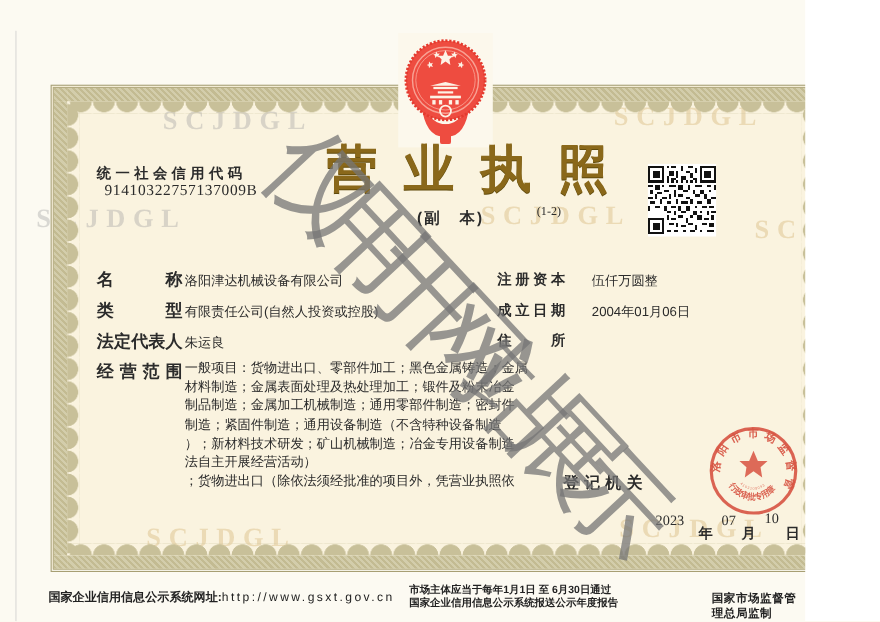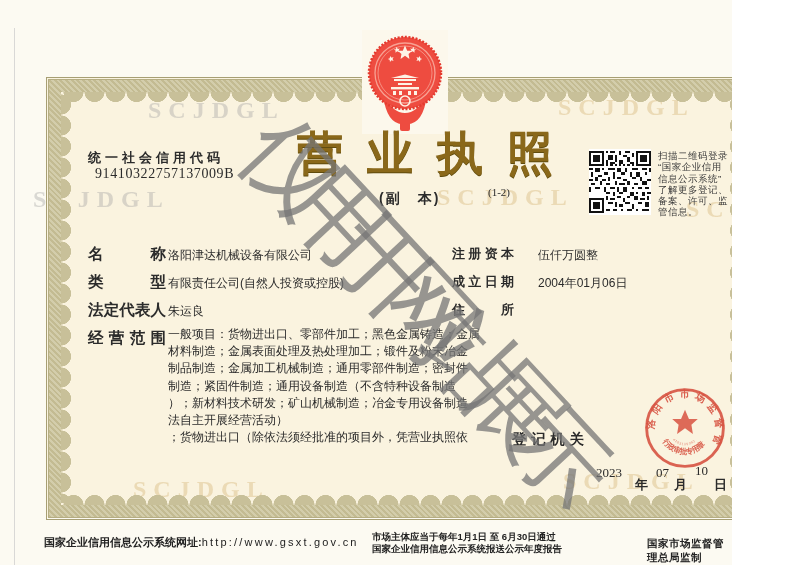--- a/index.html
+++ b/index.html
@@ -244,28 +244,20 @@
           <rect x="26" y="24" width="2" height="2"></rect>
         <rect x="8" y="27" width="2" height="1"></rect>
           <rect x="11" y="27" width="2" height="1"></rect>
           <rect x="15" y="27" width="1" height="1"></rect>
           <rect x="18" y="27" width="2" height="1"></rect>
           <rect x="22" y="27" width="1" height="1"></rect>
           <rect x="25" y="27" width="3" height="1"></rect>
       </g>
     </svg>
   </div>
-  <div class="qr-caption">
-    <div>扫描二维码登录</div>
-    <div>“国家企业信用</div>
-    <div>信息公示系统”</div>
-    <div>了解更多登记、</div>
-    <div>备案、许可、监</div>
-    <div>管信息。</div>
-  </div>
 
   <div class="jlabel llabel" style="top:244px;">
       <span>名</span>
       <span>称</span>
     </div>
   <div class="val lval" style="top:247px;">洛阳津达机械设备有限公司</div>
   <div class="jlabel llabel" style="top:272px;">
       <span>类</span>
       <span>型</span>
     </div>

